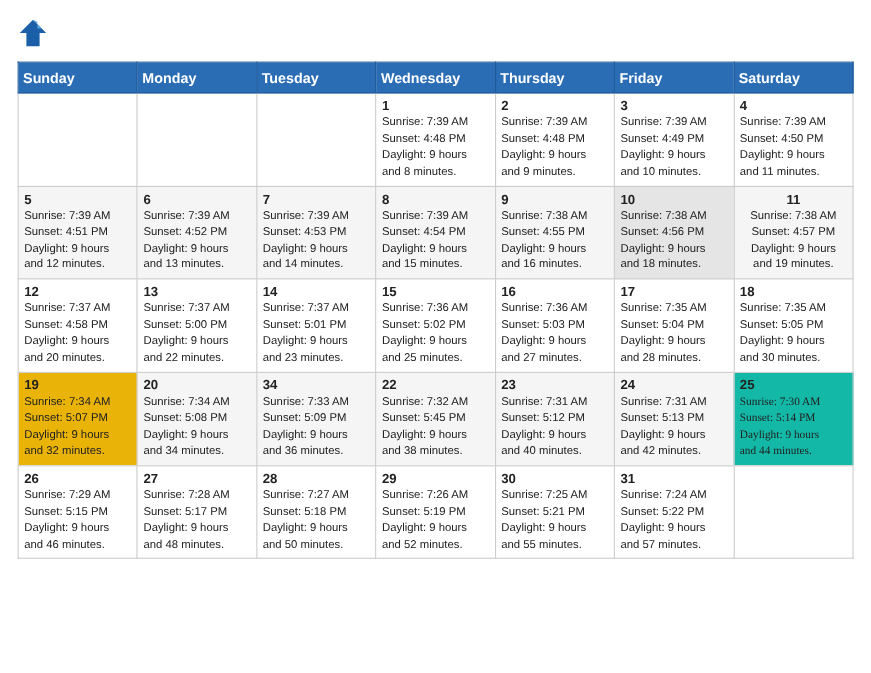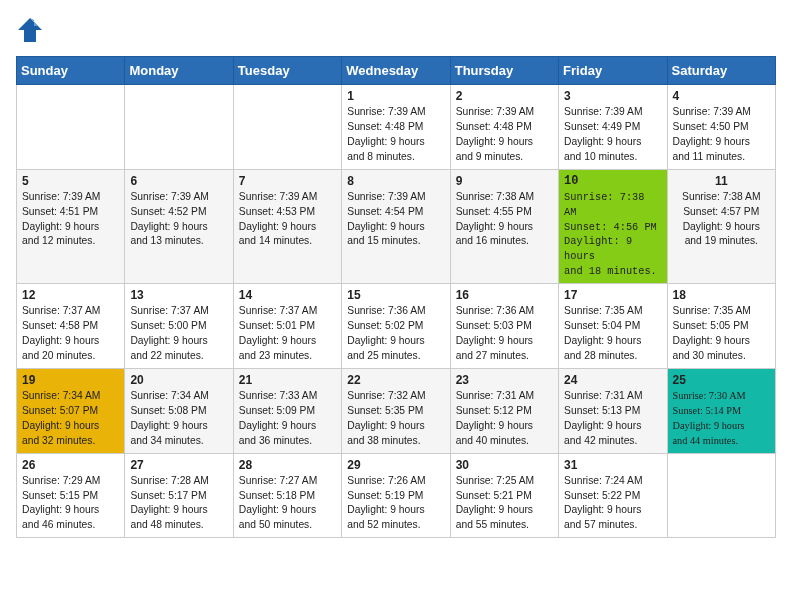--- a/index.html
+++ b/index.html
@@ -180,21 +180,21 @@
 Daylight: 9 hours
 and 15 minutes.</div>
         </td>
         <td style="background: rgb(245, 245, 245);">
           <span class="day-num">9</span>
           <div class="day-info" style="white-space: pre-line;">Sunrise: 7:38 AM
 Sunset: 4:55 PM
 Daylight: 9 hours
 and 16 minutes.</div>
         </td>
-        <td style="background: #84cc16; font-family: Liberation Mono, monospace;">
+        <td style="background: #e5e5e5;">
           <span class="day-num">10</span>
           <div class="day-info" style="white-space: pre-line;">Sunrise: 7:38 AM
 Sunset: 4:56 PM
 Daylight: 9 hours
 and 18 minutes.</div>
         </td>
         <td style="background: rgb(245, 245, 245); text-align: center;">
           <span class="day-num">11</span>
           <div class="day-info" style="white-space: pre-line;">Sunrise: 7:38 AM
 Sunset: 4:57 PM
@@ -262,30 +262,30 @@
 and 32 minutes.</div>
         </td>
         <td style="background: rgb(245, 245, 245);">
           <span class="day-num">20</span>
           <div class="day-info" style="white-space: pre-line;">Sunrise: 7:34 AM
 Sunset: 5:08 PM
 Daylight: 9 hours
 and 34 minutes.</div>
         </td>
         <td style="background: rgb(245, 245, 245);">
-          <span class="day-num">21</span>
+          <span class="day-num">34</span>
           <div class="day-info" style="white-space: pre-line;">Sunrise: 7:33 AM
 Sunset: 5:09 PM
 Daylight: 9 hours
 and 36 minutes.</div>
         </td>
         <td style="background: rgb(245, 245, 245);">
           <span class="day-num">22</span>
           <div class="day-info" style="white-space: pre-line;">Sunrise: 7:32 AM
-Sunset: 5:35 PM
+Sunset: 5:45 PM
 Daylight: 9 hours
 and 38 minutes.</div>
         </td>
         <td style="background: rgb(245, 245, 245);">
           <span class="day-num">23</span>
           <div class="day-info" style="white-space: pre-line;">Sunrise: 7:31 AM
 Sunset: 5:12 PM
 Daylight: 9 hours
 and 40 minutes.</div>
         </td>

